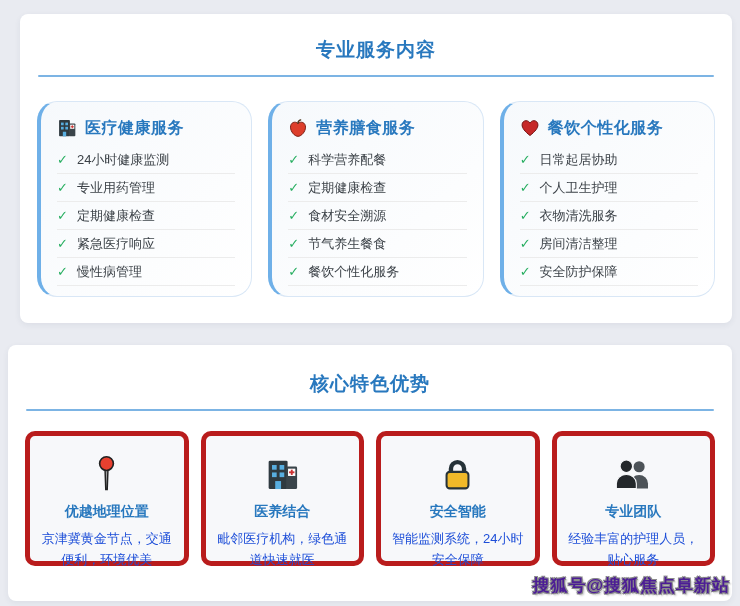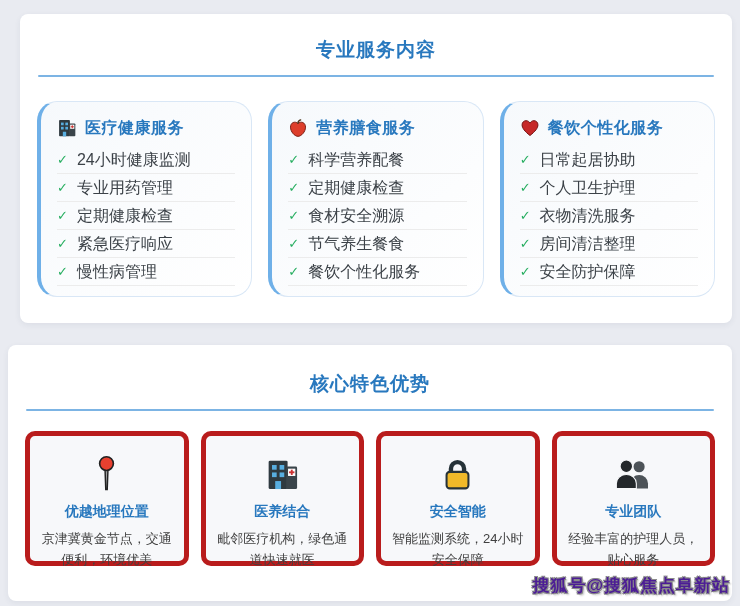--- a/index.html
+++ b/index.html
@@ -76,21 +76,21 @@
     height: 28px;
   }
   .check {
     color: #27ae60;
     font-size: 13px;
     font-weight: bold;
     line-height: 1;
   }
   .svc-item-text {
     color: #3c4248;
-    font-size: 16px;
+    font-size: 13px;
     line-height: 17px;
   }
 
   
   .feat-row {
     display: flex;
     gap: 12px;
     padding: 0 17px;
     margin-top: 20px;
   }
@@ -104,21 +104,21 @@
     padding-top: 18px;
   }
   .feat-icon { height: 40px; display: flex; align-items: center; justify-content: center; }
   .feat-title {
     color: #2878be;
     font-size: 14px;
     font-weight: bold;
     margin-top: 9px;
   }
   .feat-desc {
-    color: #404040;
+    color: #1d4ed8;
     font-size: 13px;
     line-height: 21px;
     margin-top: 7px;
     padding: 0 8px;
   }
 
   
   .watermark {
     position: absolute;
     right: 10px;

